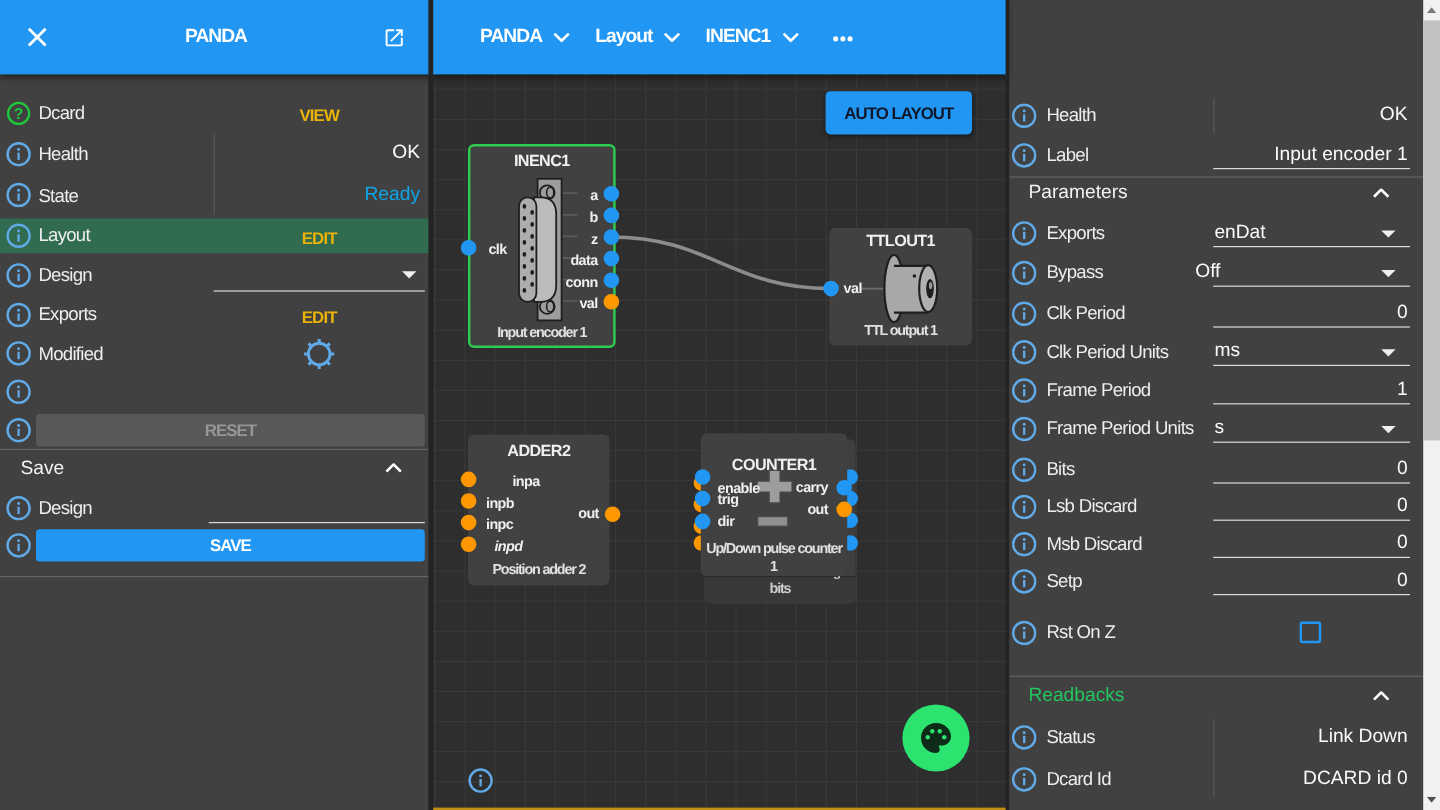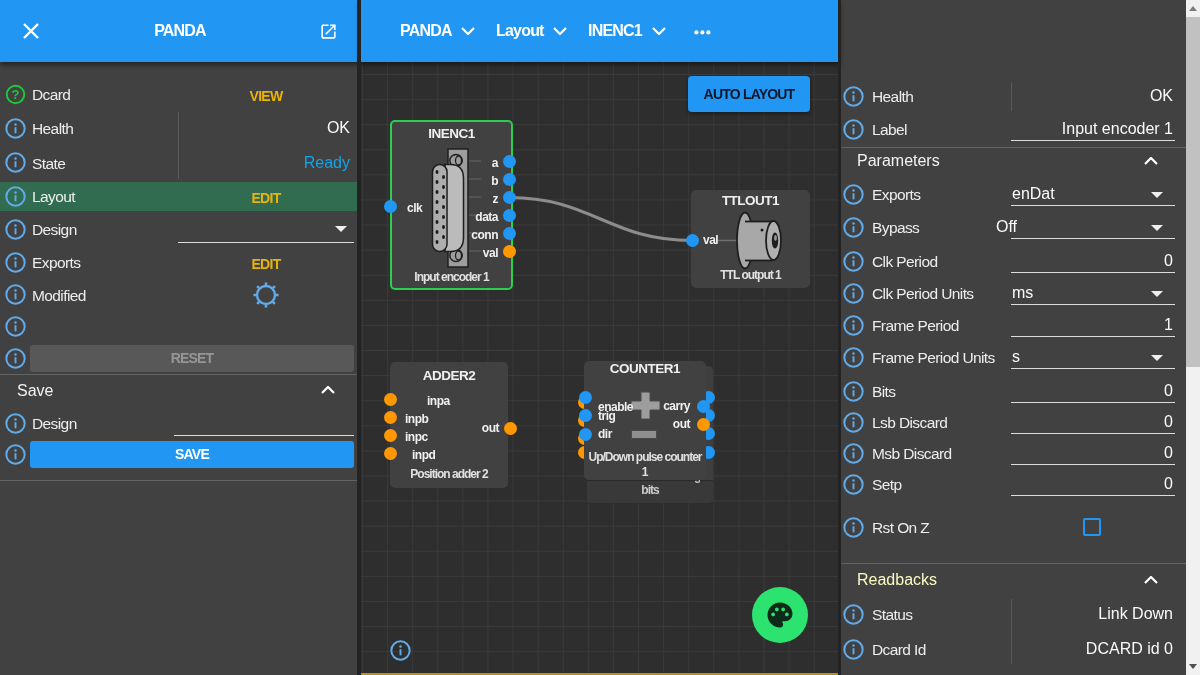--- a/index.html
+++ b/index.html
@@ -251,21 +251,21 @@
       <div class="plabel" style="left:12px;top:44px;">val</div>
     </div>
     <div class="port pb" style="left:325.5px;top:234px;"></div>
 
     <div class="block" style="left:30px;top:362px;width:118px;height:126px;">
       <div class="btitle" style="top:6px;">ADDER2</div>
       <div class="bcap" style="bottom:7px;">Position adder 2</div>
       <div class="plabel" style="left:15px;top:33px;padding-left:22px;">inpa</div>
       <div class="plabel" style="left:15px;top:51px;">inpb</div>
       <div class="plabel" style="left:15px;top:69px;">inpc</div>
-      <div class="plabel" style="left:22px;top:87px;">inpd</div>
+      <div class="plabel" style="left:22px;top:87px;font-style:italic;">inpd</div>
       <div class="plabel" style="right:9px;top:60px;">out</div>
     </div>
     <div class="port po" style="left:23.5px;top:393px;"></div>
     <div class="port po" style="left:23.5px;top:411px;"></div>
     <div class="port po" style="left:23.5px;top:429px;"></div>
     <div class="port po" style="left:23.5px;top:447px;"></div>
     <div class="port po" style="left:143.5px;top:421.5px;"></div>
 
     <div class="block" style="left:227px;top:366px;width:126px;height:137px;background:#3e3e3e;z-index:2;">
       <div class="abs" style="left:0;top:114px;width:100%;height:1px;background:#2a2a2a;"></div>
@@ -278,21 +278,21 @@
     <div class="port po" style="left:218px;top:396px;z-index:2;"></div>
     <div class="port po" style="left:218px;top:414px;z-index:2;"></div>
     <div class="port po" style="left:218px;top:432px;z-index:2;"></div>
     <div class="port po" style="left:218px;top:446px;z-index:2;"></div>
     <div class="port pb" style="left:342px;top:390.5px;z-index:2;"></div>
     <div class="port pb" style="left:342px;top:408.5px;z-index:2;"></div>
     <div class="port pb" style="left:342px;top:427px;z-index:2;"></div>
     <div class="port pb" style="left:342px;top:446px;z-index:2;"></div>
 
     <div class="block" style="left:224px;top:361px;width:122px;height:119px;">
-      <div class="btitle" style="top:0;">COUNTER1</div>
+      <div class="btitle" style="top:19px;">COUNTER1</div>
       <svg class="abs" style="left:0;top:0;" width="122" height="119" viewBox="0 0 122 119">
         <path d="M 47 40 h10 v-9 h9 v9 h10 v9 h-10 v9 h-9 v-9 h-10 z" fill="#9d9d9d" stroke="#4a4a4a" stroke-width="1"></path>
         <rect x="47.5" y="69.5" width="25" height="8" fill="#8f8f8f" stroke="#4a4a4a" stroke-width="1"></rect>
       </svg>
       <div class="bcap" style="top:89px;">Up/Down pulse counter</div>
       <div class="bcap" style="top:104px;letter-spacing:0;">1</div>
       <div class="plabel" style="left:14px;top:40px;">enable</div>
       <div class="plabel" style="left:14px;top:49px;">trig</div>
       <div class="plabel" style="left:14px;top:67px;">dir</div>
       <div class="plabel" style="right:16px;top:39px;">carry</div>
@@ -426,21 +426,21 @@
 <div class="rval" style="right:27px;top:474.5px;">0</div>
 <div class="underline" style="left:171px;top:495px;width:164px;"></div>
 <svg class="icon-i" style="left:3px;top:516.5px;" viewBox="0 0 24 24">
   <circle cx="12" cy="12" r="10.5" fill="none" stroke="#61aae8" stroke-width="2.3"></circle>
   <circle cx="12" cy="7.5" r="1.4" fill="#61aae8"></circle>
   <rect x="10.9" y="10.5" width="2.2" height="7" fill="#61aae8"></rect>
 </svg>
 <div class="rrow-label" style="left:32px;top:518.5px;">Rst On Z</div>
 <div class="abs" style="left:243px;top:518px;width:18px;height:18px;border:2px solid #2196f3;border-radius:2px;"></div>
 <div class="sep" style="top:563px;width:360px;"></div>
-<div class="abs" style="left:17px;top:571px;color:#fef9c3;font-size:16px;">Readbacks</div>
+<div class="abs" style="left:17px;top:571px;color:#22c55e;font-size:16px;">Readbacks</div>
 <svg class="abs" style="left:304px;top:576px;" width="14" height="8" viewBox="0 0 14 8">
   <path d="M1 7 L7 1 L13 7" stroke="#fff" stroke-width="2.2" fill="none"></path>
       </svg>
 <svg class="icon-i" style="left:3px;top:603.5px;" viewBox="0 0 24 24">
   <circle cx="12" cy="12" r="10.5" fill="none" stroke="#61aae8" stroke-width="2.3"></circle>
   <circle cx="12" cy="7.5" r="1.4" fill="#61aae8"></circle>
   <rect x="10.9" y="10.5" width="2.2" height="7" fill="#61aae8"></rect>
 </svg>
 <div class="rrow-label" style="left:32px;top:605.5px;">Status</div>
 <div class="rval" style="right:27px;top:604.5px;">Link Down</div>

